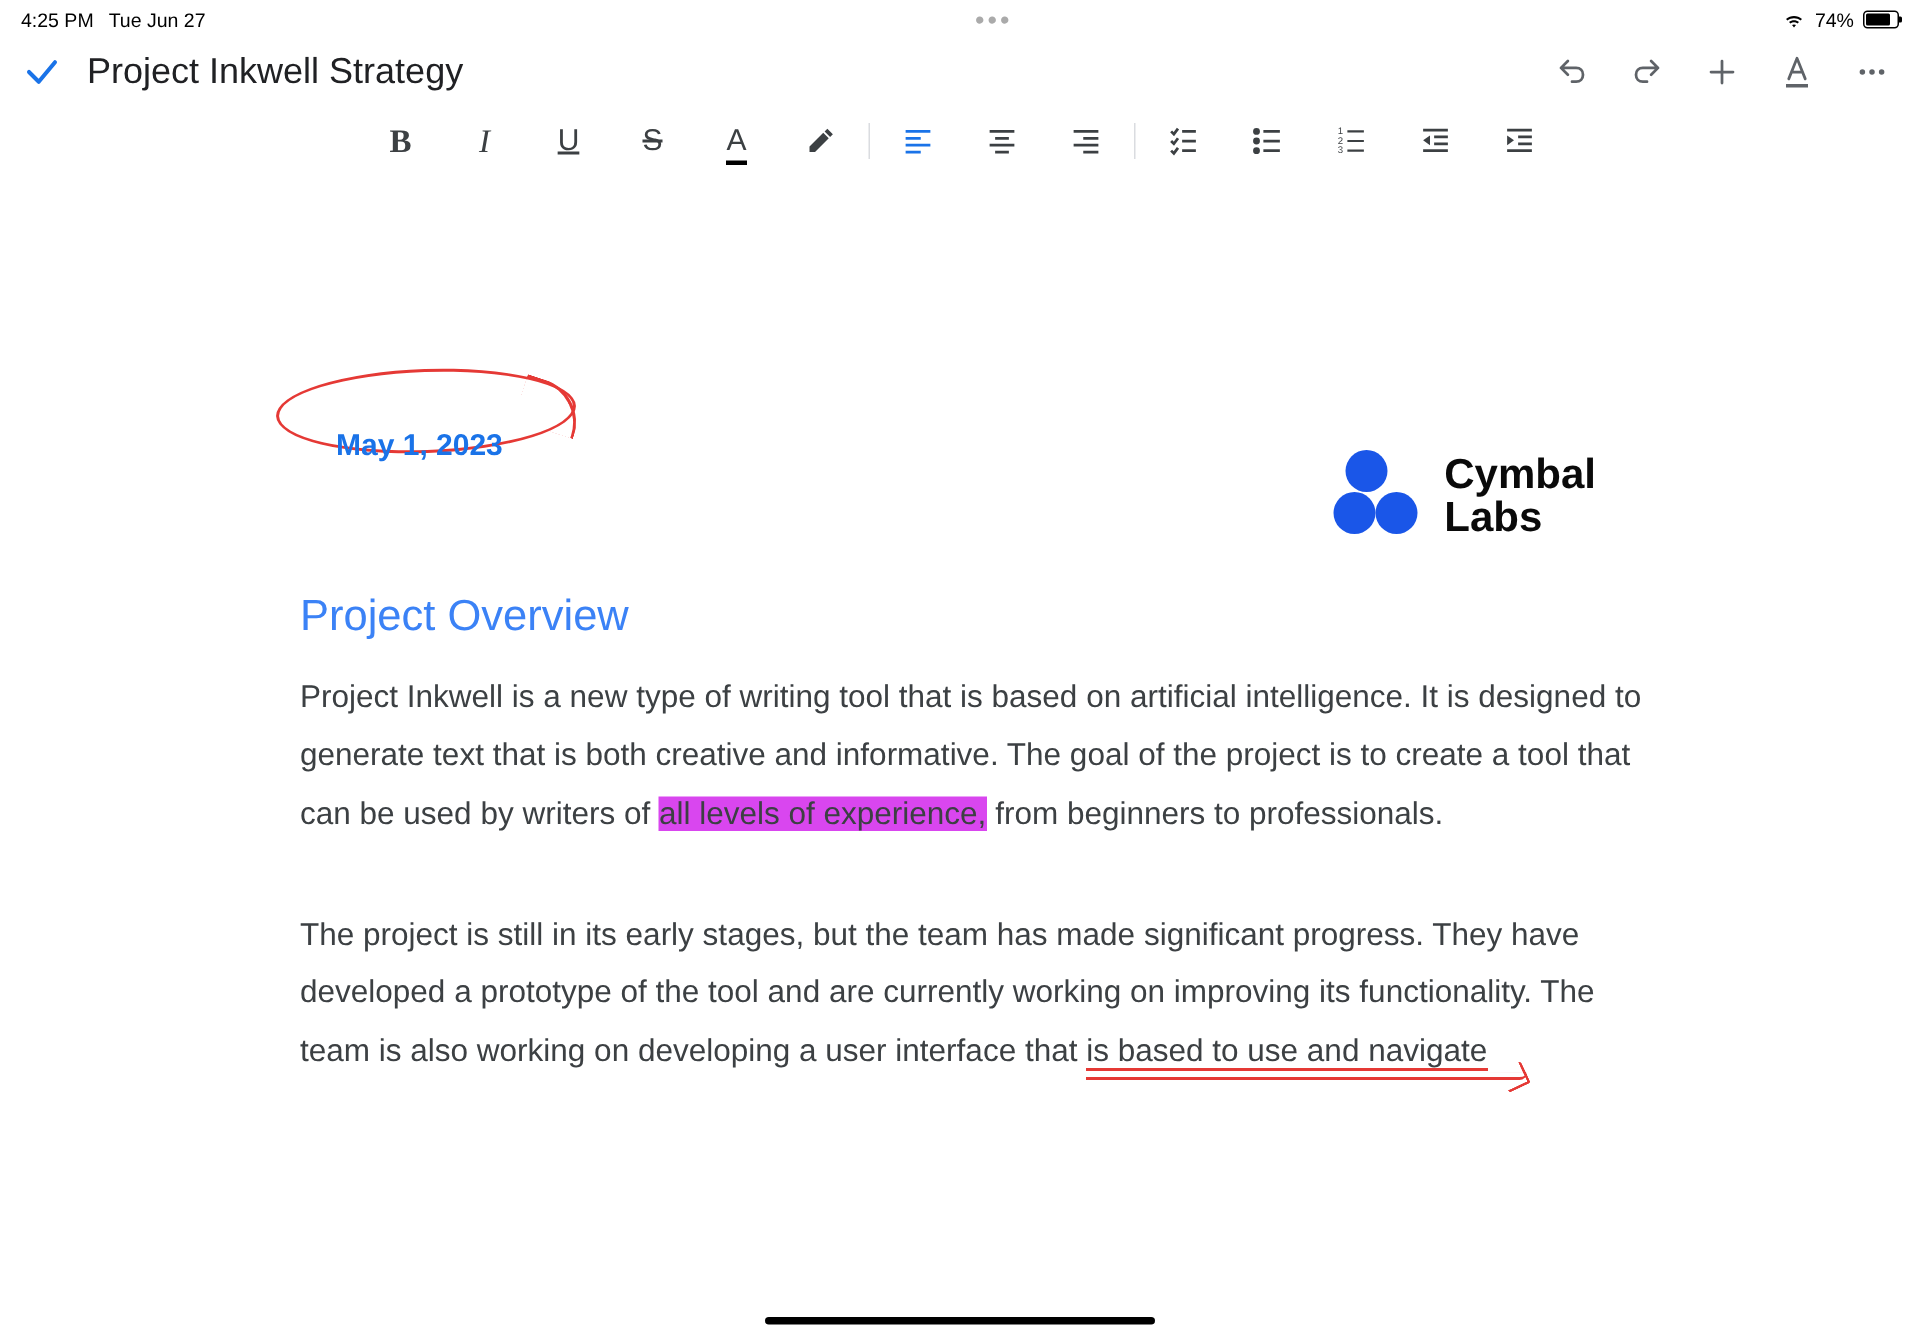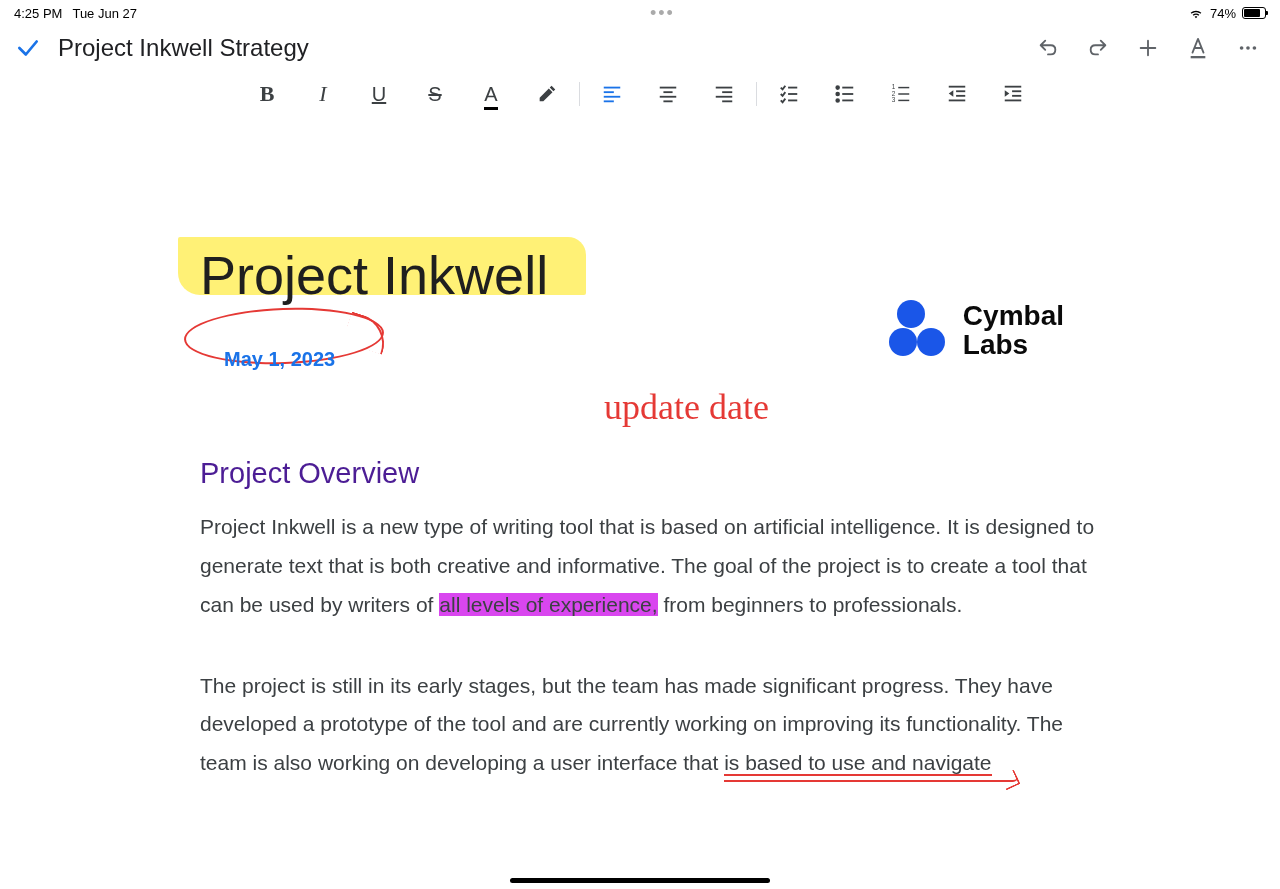--- a/index.html
+++ b/index.html
@@ -38,21 +38,21 @@
   .ann-update { left: 380px; top: 62px; }
   .circle-ann { position:absolute; left:-40px; top:-16px; width: 200px; height: 56px; border: 2.5px solid #e53935; border-radius: 50%; transform: rotate(-2deg); }
   .circle-ann::after{content:''; position:absolute; right:-6px; top:10px; width:40px; height:30px; border-top:2.5px solid #e53935; border-right:2.5px solid #e53935; border-radius: 0 30px 0 0; transform: rotate(20deg);}
   .logo { position: absolute; right: 216px; top: 300px; display:flex; align-items:center; gap:14px;}
   .logo-dots { position:relative; width:60px; height:60px;}
   .logo-dots span{ position:absolute; width:28px; height:28px; background:#1a56e8; border-radius:50%; }
   .logo-dots span:nth-child(1){ left:8px; top:0;}
   .logo-dots span:nth-child(2){ left:0; bottom:4px;}
   .logo-dots span:nth-child(3){ right:4px; bottom:4px;}
   .logo-text { font-size: 28px; font-weight: 800; color:#0a0a0a; line-height:1.05; font-family: Arial, sans-serif;}
-  .section-h { font-size: 29px; font-weight: 400; color: #4c1d95; margin-top: 86px; font-family: "Google Sans", Arial, sans-serif;}
+  .section-h { font-size: 29px; font-weight: 400; color: #3b82f6; margin-top: 86px; font-family: "Google Sans", Arial, sans-serif;}
   .para { font-size: 21px; color: #3c4043; line-height: 1.85; margin-top: 18px; font-family: Arial, sans-serif;}
   .hl2 { background: #d946ef; }
   .underline-ann { border-bottom: 2px solid #e53935; position:relative;}
   .underline-ann::after{ content:''; position:absolute; left:0; right:-26px; bottom:-8px; height:3px; border-bottom:2px solid #e53935; border-radius: 0 0 10px 0;}
   .underline-ann::before{ content:''; position:absolute; right:-26px; bottom:-14px; width:14px; height:14px; border-right:2px solid #e53935; border-bottom:2px solid #e53935; transform:rotate(-25deg); border-radius:2px;}
   .date-wrap{ position:relative; margin-top:18px;margin-left:24px;}
   .home-indicator{ position:absolute; bottom:6px; left:50%; transform:translateX(-50%); width:260px; height:5px; background:#000; border-radius:3px;}
   svg { display:block; }
 </style>
 </head>
@@ -219,31 +219,24 @@
       <span></span>
       <span></span>
     </div>
   <div class="logo-text">
     <div>Cymbal</div>
     <div>Labs</div>
   </div>
 </div>
 
 <div class="doc-page">
-  <div style="position:relative; display:inline-block;">
-    <span class="doc-title-line">
-      <span style="position:relative; z-index:1;">Project Inkwell</span>
-      <span style="position:absolute; left:-22px; top:-8px; right:-38px; bottom:10px; background:#fff176; z-index:0; border-radius:2px 18px 2px 22px;"></span>
-    </span>
-  </div>
   
   <div class="date-wrap">
     <span class="circle-ann"></span>
     <span class="doc-date">May 1, 2023</span>
-    <span class="annotation ann-update">update date</span>
   </div>
   
   <h2 class="section-h">Project Overview</h2>
   
   <p class="para">
     <span>Project Inkwell is a new type of writing tool that is based on artificial intelligence. It is designed to generate text that is both creative and informative. The goal of the project is to create a tool that can be used by writers of </span><span class="hl2">all levels of experience,</span><span> from beginners to professionals.</span>
   </p>
   
   <p class="para" style="margin-top:42px;">
     <span>The project is still in its early stages, but the team has made significant progress. They have developed a prototype of the tool and are currently working on improving its functionality. The team is also working on developing a user interface that </span><span class="underline-ann">is based to use and navigate</span>

